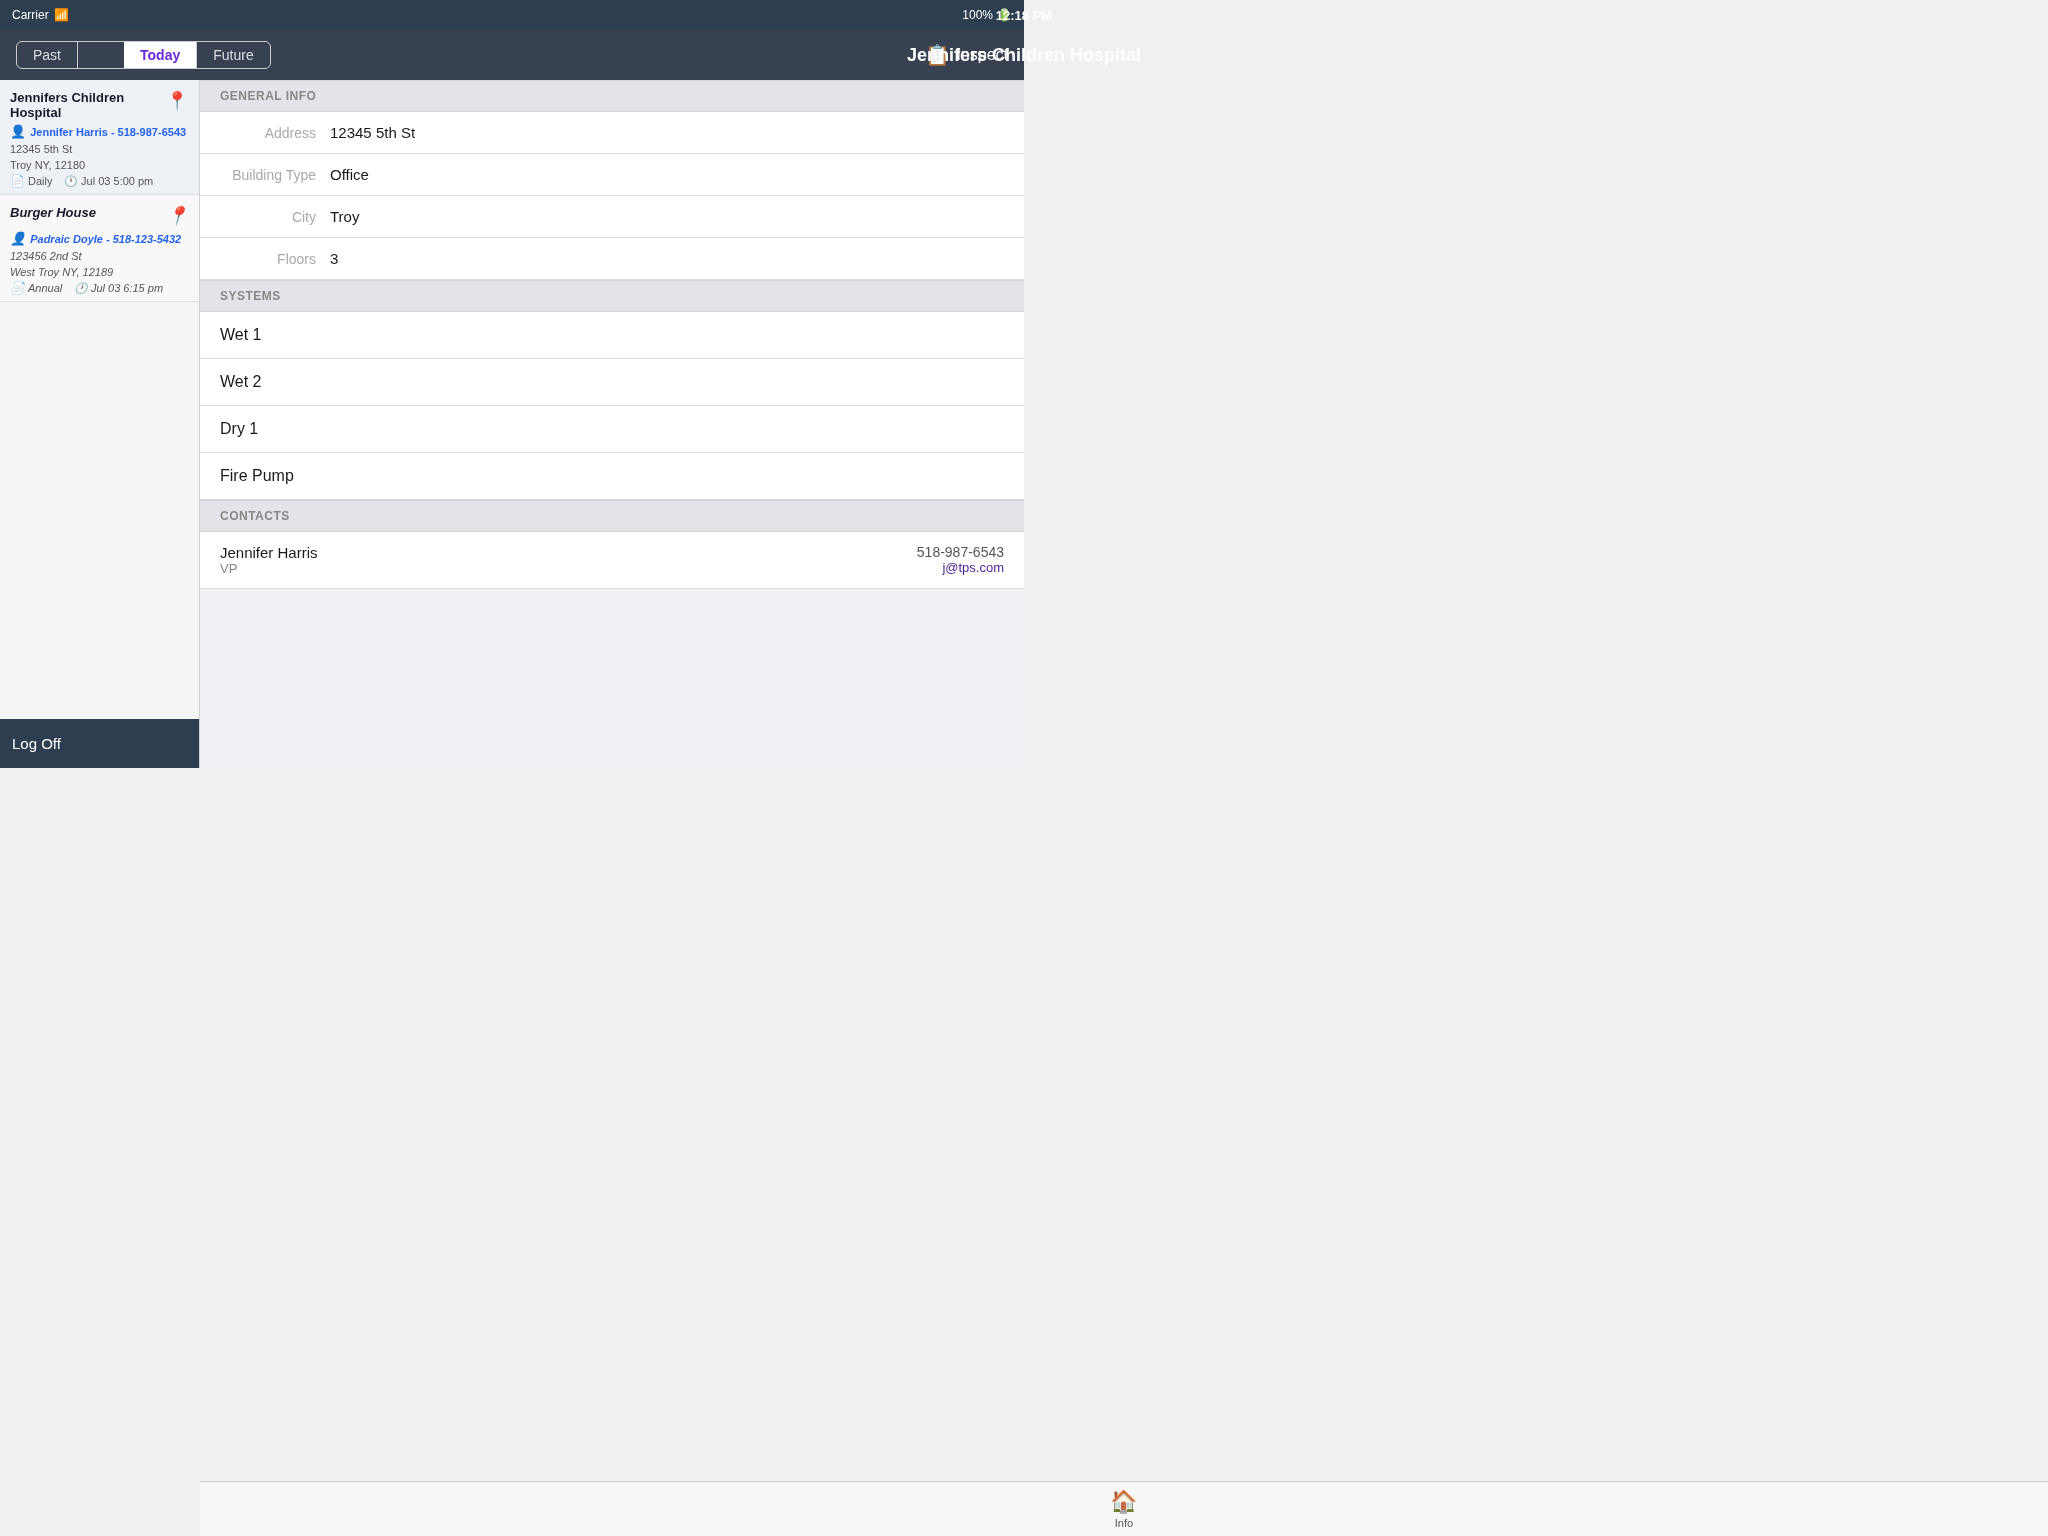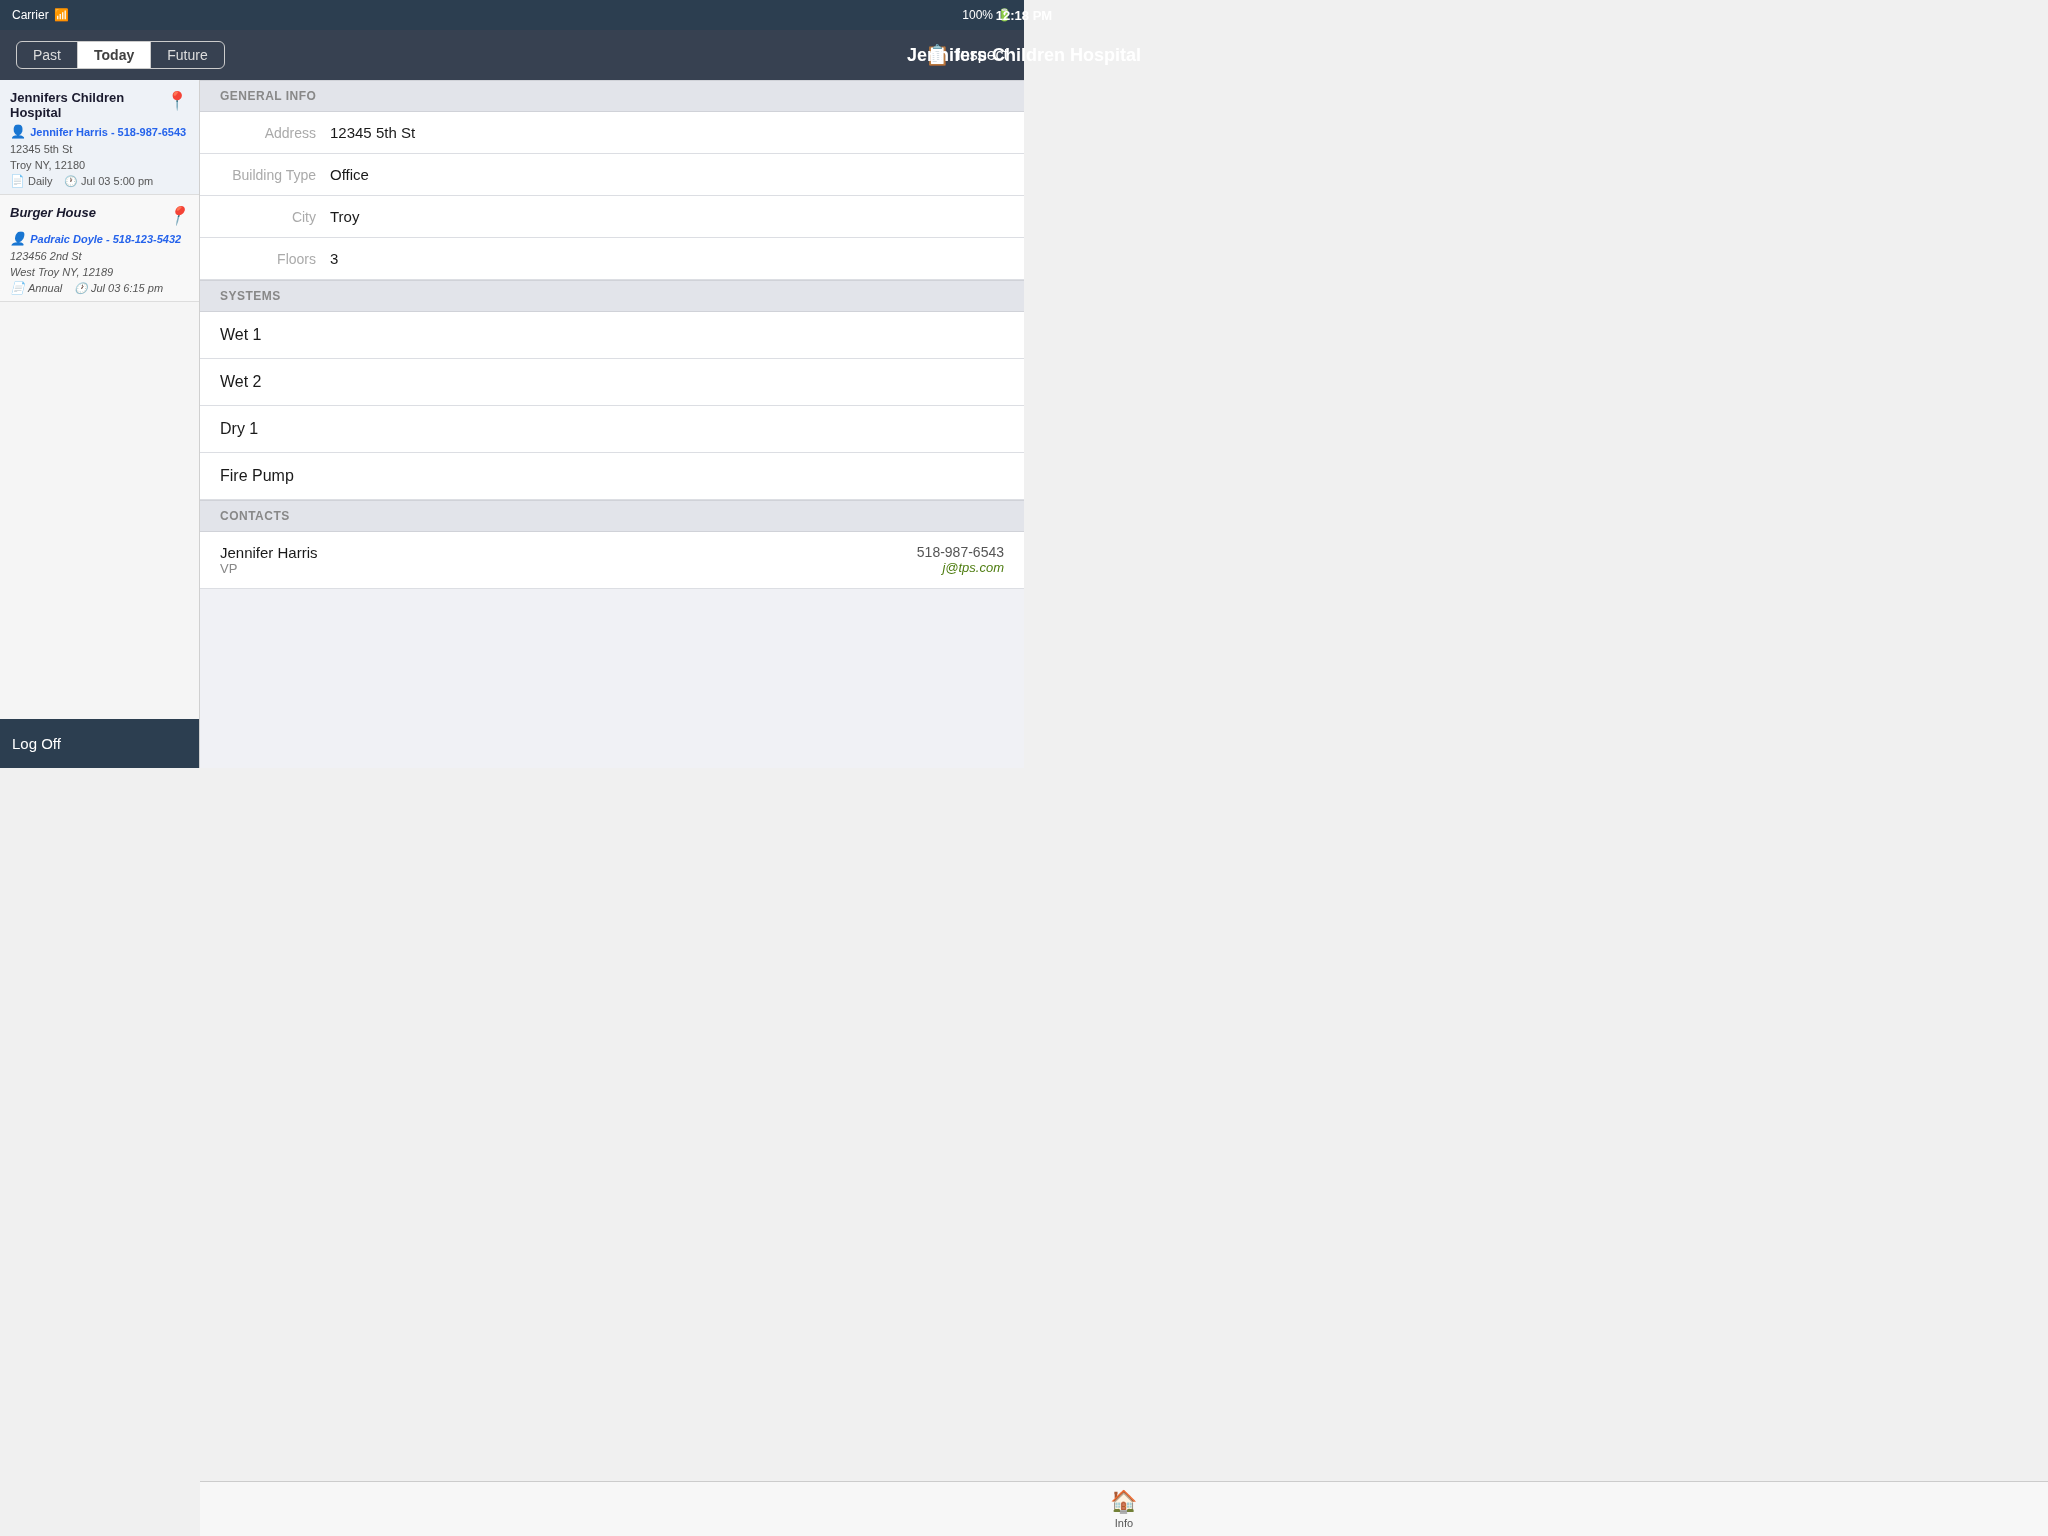--- a/index.html
+++ b/index.html
@@ -54,22 +54,23 @@
       color: #ddd;
       border: none;
       padding: 5px 16px;
       font-size: 14px;
       cursor: pointer;
       border-right: 1px solid #ccc;
     }
     .tab-btn:last-child { border-right: none; }
     .tab-btn.active {
       background: white;
-      color: #404040;
+      color: #6d28d9;
       font-weight: 600;
+      margin-left: 46px;
     }
 
     .nav-title {
       color: white;
       font-size: 18px;
       font-weight: 600;
       position: absolute;
       left: 50%;
       transform: translateX(-50%);
     }
@@ -227,22 +228,21 @@
     }
     .contact-card-right {
       text-align: right;
     }
     .contact-card-phone {
       font-size: 14px;
       color: #555;
     }
     .contact-card-email {
       font-size: 13px;
-      color: #4d7c0f;
-      font-style: italic;
+      color: #4c1d95;
     }
     .bottom-tab {
       display: flex;
       flex-direction: column;
       align-items: center;
       gap: 2px;
       flex: 1;
       cursor: pointer;
       padding: 4px 0;
     }

